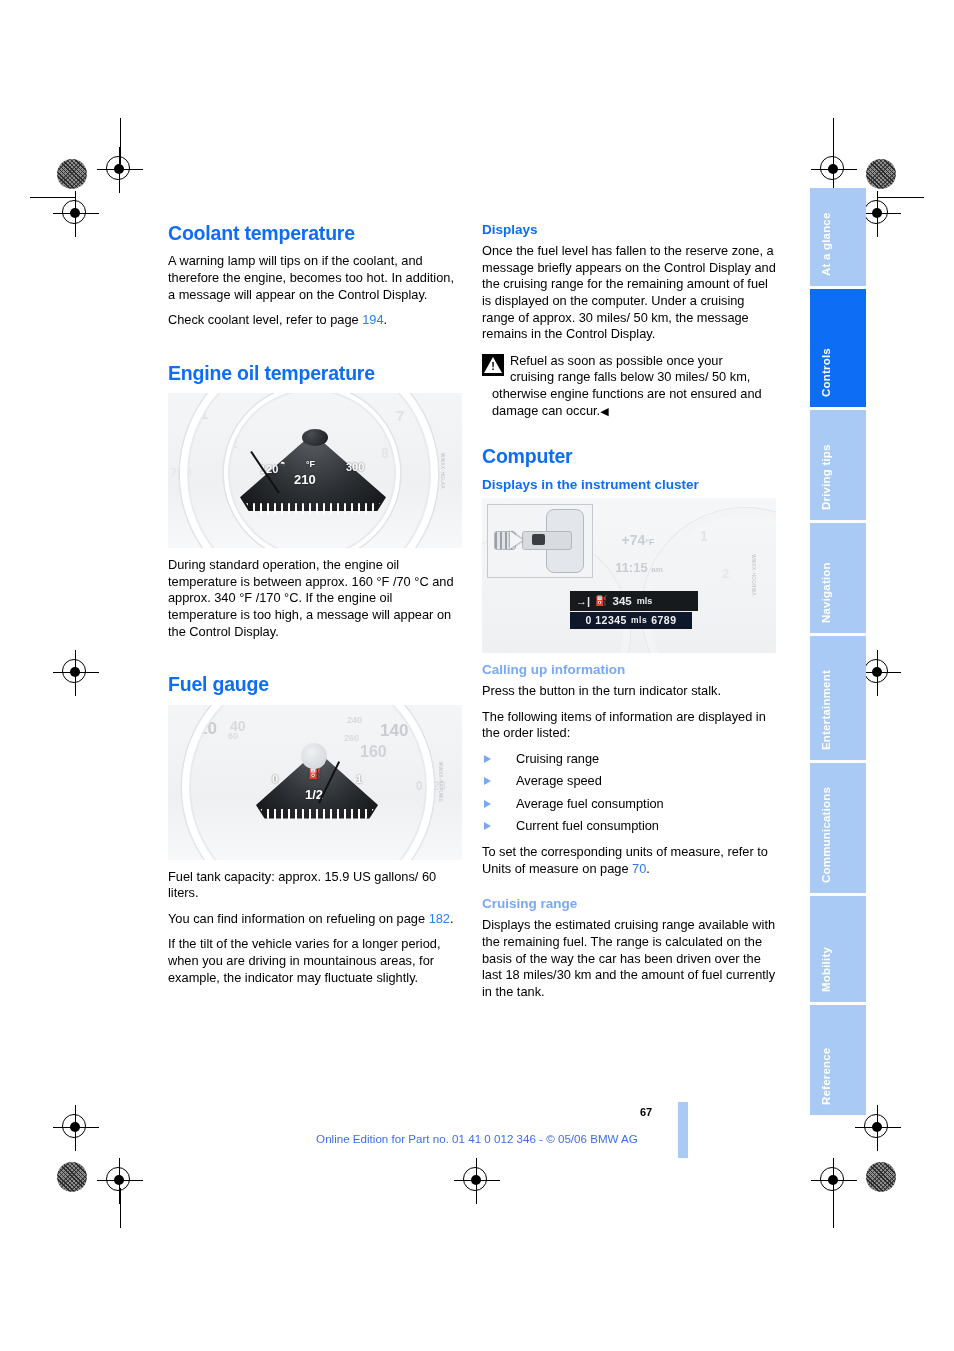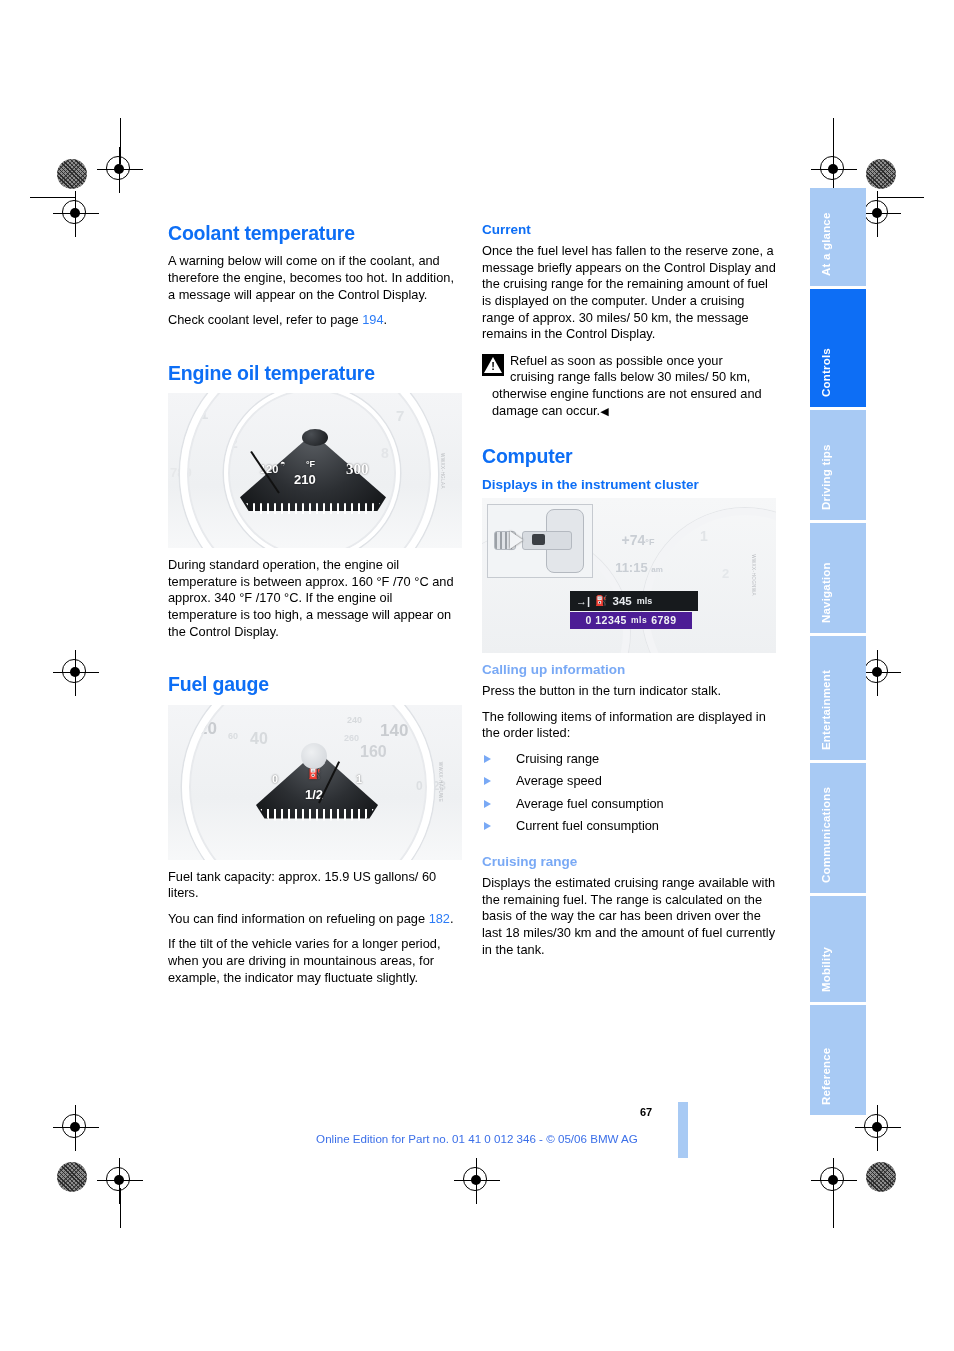--- a/index.html
+++ b/index.html
@@ -188,21 +188,21 @@
   .lcd-dark {
     position:absolute;
     background:#171a1d;
     display:flex; align-items:center;
     color:#e9ecef;
     font-family:"Liberation Sans", sans-serif;
     font-weight:bold;
   }
   .lcd-grey {
     position:absolute;
-    background:#4c1d95;
+    background:#0f172a;
     display:flex; align-items:center; justify-content:center;
     color:#f0f2f4;
     font-family:"Liberation Sans", sans-serif;
     font-weight:bold;
     letter-spacing:0.5px;
   }
   .lcd-faint {
     position:absolute;
     color:#c9ced4;
     font-weight:bold;
@@ -394,21 +394,21 @@
   <div class="trimline" style="left:833px; top:1188px; width:1.4px; height:40px;"></div>
 </div>
 
 <div class="page">
 
   <div class="columns">
 
     <div class="col left">
 
       <h1 class="sec">Coolant temperature</h1>
-      <p class="body">A warning below will come on if the coolant, and therefore the engine, becomes too hot. In addition, a message will appear on the Control Display.</p>
+      <p class="body">A warning lamp will tips on if the coolant, and therefore the engine, becomes too hot. In addition, a message will appear on the Control Display.</p>
       <p class="body"><span>Check coolant level, refer to page </span><a class="pref">194</a><span>.</span></p>
 
       <div class="gap-l"></div>
 
       <h1 class="sec">Engine oil temperature</h1>
 
       <div class="figure fig-oil">
         <div class="gauge-bg"></div>
 
         <div class="gfaint" style="left:32px; top:12px; font-size:15px; color:#dfe2e5;">1</div>
@@ -422,39 +422,39 @@
 
         <div class="dial-dark" style="left:72px; top:40px; width:146px; height:78px;
                     clip-path: polygon(50% 0%, 100% 82%, 94% 100%, 6% 100%, 0% 82%);"></div>
         <div class="tickband" style="left:78px; top:110px; width:134px; height:11px;
                     clip-path: polygon(0 0, 100% 0, 93% 100%, 7% 100%);"></div>
 
         <div class="gnum" style="left:138px; top:66px; font-size:9px;">°F</div>
         <div class="gnum" style="left:112px; top:65px; font-size:9px;">◓</div>
         <div class="gnum" style="left:126px; top:79px; font-size:13px;">210</div>
         <div class="gnum" style="left:92px; top:70px; font-size:11px;">120</div>
-        <div class="gnum" style="left:178px; top:68px; font-size:15px;font-family:Liberation Serif, serif;">300</div>
+        <div class="gnum" style="left:178px; top:68px; font-size:11px;">300</div>
 
         <div class="needle" style="left:110px; top:50px; width:2px; height:50px; transform: rotate(-34deg);"></div>
         <div class="hub" style="left:134px; top:36px; width:26px; height:17px;"></div>
 
         <div class="figcode">WWXX-HGLAA</div>
       </div>
 
       <p class="body">During standard operation, the engine oil temperature is between approx. 160 °F /70 °C and approx. 340 °F /170 °C. If the engine oil temperature is too high, a message will appear on the Control Display.</p>
 
       <div class="gap-l"></div>
 
       <h1 class="sec">Fuel gauge</h1>
 
       <div class="figure fig-fuel">
         <div class="gauge-bg"></div>
 
         <div class="gfaint" style="left:30px; top:14px; font-size:17px; color:#c9ccd0;">20</div>
-        <div class="gfaint" style="left:62px; top:25px; font-size:16px; color:#d7dadd;margin-left:20px;">40</div>
+        <div class="gfaint" style="left:62px; top:13px; font-size:14px; color:#d7dadd;">40</div>
         <div class="gfaint" style="left:60px; top:26px; font-size:9px; color:#dadde0;">60</div>
         <div class="gfaint" style="left:212px; top:16px; font-size:17px; color:#c9ccd0;">140</div>
         <div class="gfaint" style="left:192px; top:38px; font-size:16px; color:#cfd2d6;">160</div>
         <div class="gfaint" style="left:179px; top:10px; font-size:9px; color:#d7dadd;">240</div>
         <div class="gfaint" style="left:176px; top:28px; font-size:9px; color:#d9dce0;">260</div>
         <div class="gfaint" style="left:248px; top:74px; font-size:12px; color:#dcdfe2;">0 123</div>
 
         <div class="ring-outer" style="left:14px; top:-44px; width:252px; height:252px;"></div>
 
         <div class="dial-dark" style="left:88px; top:46px; width:122px; height:68px;
@@ -473,21 +473,21 @@
         <div class="figcode">WWXX-HAFUWE</div>
       </div>
 
       <p class="body">Fuel tank capacity: approx. 15.9 US gallons/ 60 liters.</p>
       <p class="body"><span>You can find information on refueling on page </span><a class="pref">182</a><span>.</span></p>
       <p class="body">If the tilt of the vehicle varies for a longer period, when you are driving in mountainous areas, for example, the indicator may fluctuate slightly.</p>
     </div>
 
     <div class="col right">
 
-      <h2 class="subsec">Current</h2>
+      <h2 class="subsec">Displays</h2>
       <p class="body">Once the fuel level has fallen to the reserve zone, a message briefly appears on the Control Display and the cruising range for the remaining amount of fuel is displayed on the computer. Under a cruising range of approx. 30 miles/ 50 km, the message remains in the Control Display.</p>
 
       <div class="note">
         <div class="tri"></div>
         <p><span>Refuel as soon as possible once your cruising range falls below 30 miles/ 50 km, otherwise engine functions are not ensured and damage can occur.</span><span class="endmark">◀</span></p>
       </div>
 
       <div class="gap-m"></div>
 
       <h1 class="sec">Computer</h1>
@@ -533,20 +533,21 @@
       <p class="body">Press the button in the turn indicator stalk.</p>
       <p class="body">The following items of information are displayed in the order listed:</p>
 
       <ul class="bullets">
         <li><span class="mk"></span><span>Cruising range</span></li>
         <li><span class="mk"></span><span>Average speed</span></li>
         <li><span class="mk"></span><span>Average fuel consumption</span></li>
         <li><span class="mk"></span><span>Current fuel consumption</span></li>
       </ul>
 
+      <p class="body"><span>To set the corresponding units of measure, refer to Units of measure on page </span><a class="pref">70</a><span>.</span></p>
 
       <div class="gap-s"></div>
 
       <h2 class="subsec light">Cruising range</h2>
       <p class="body">Displays the estimated cruising range available with the remaining fuel. The range is calculated on the basis of the way the car has been driven over the last 18 miles/30 km and the amount of fuel currently in the tank.</p>
     </div>
 
   </div>
 
   <div class="rail">

